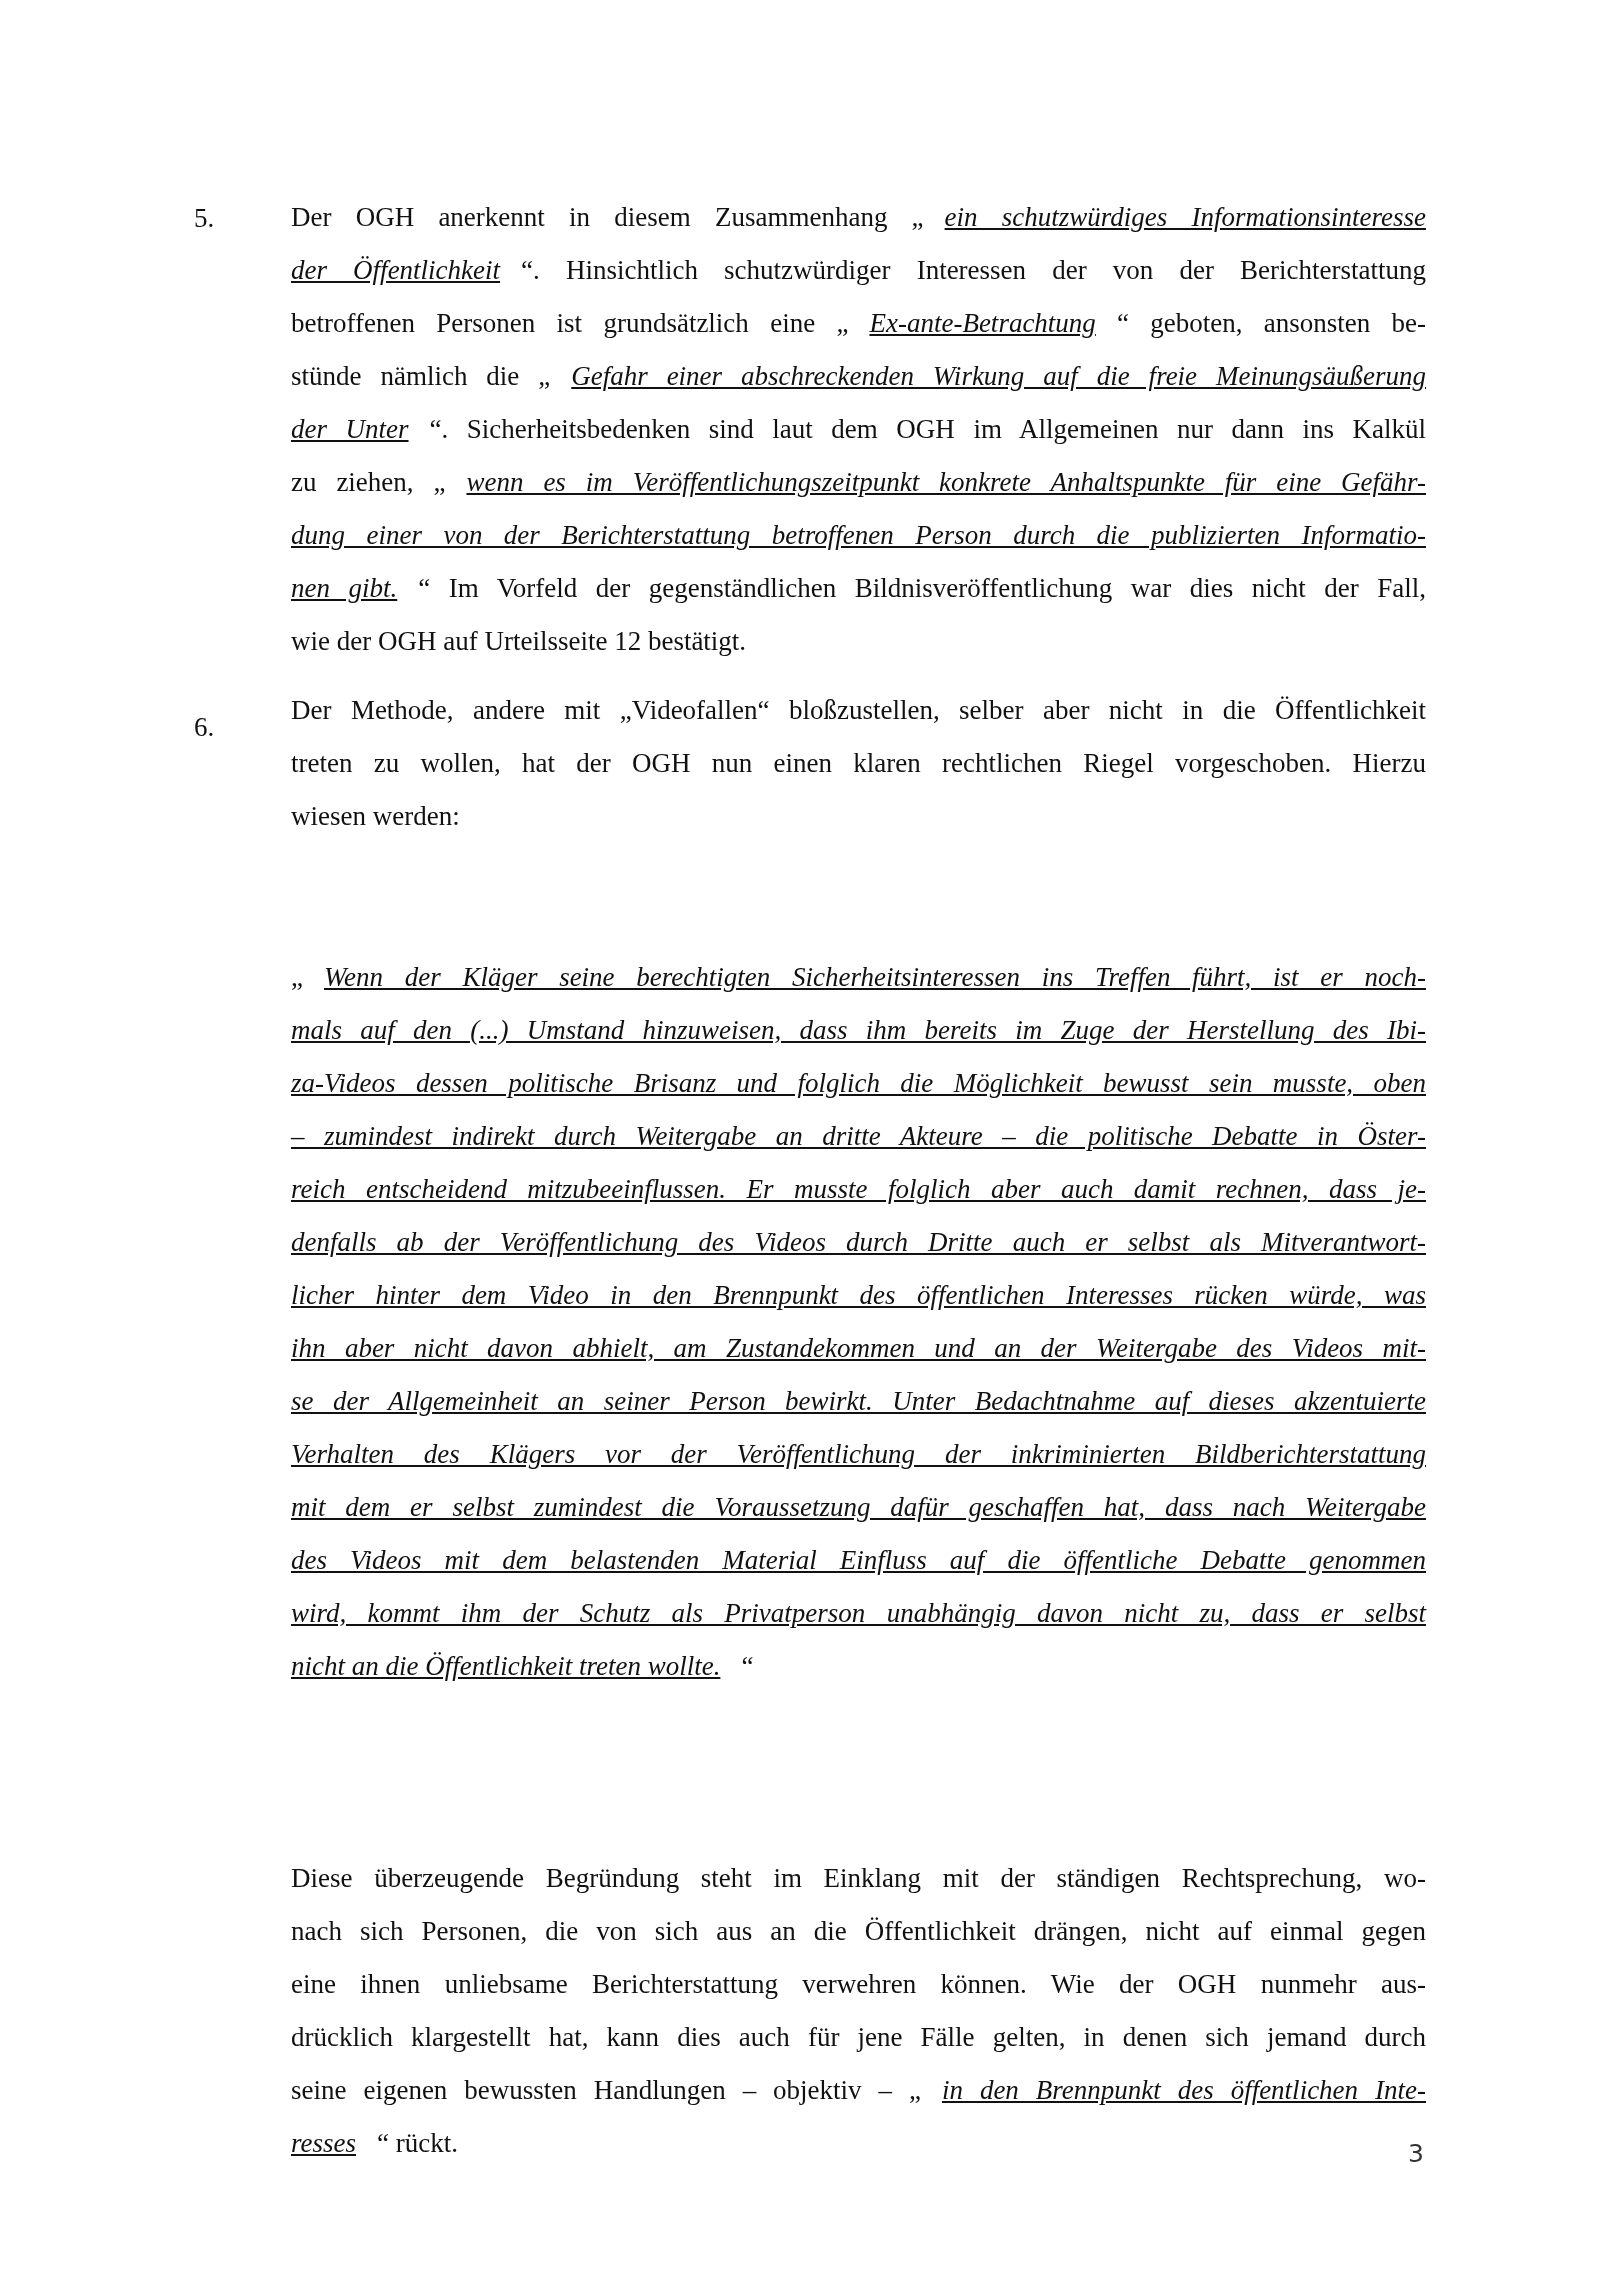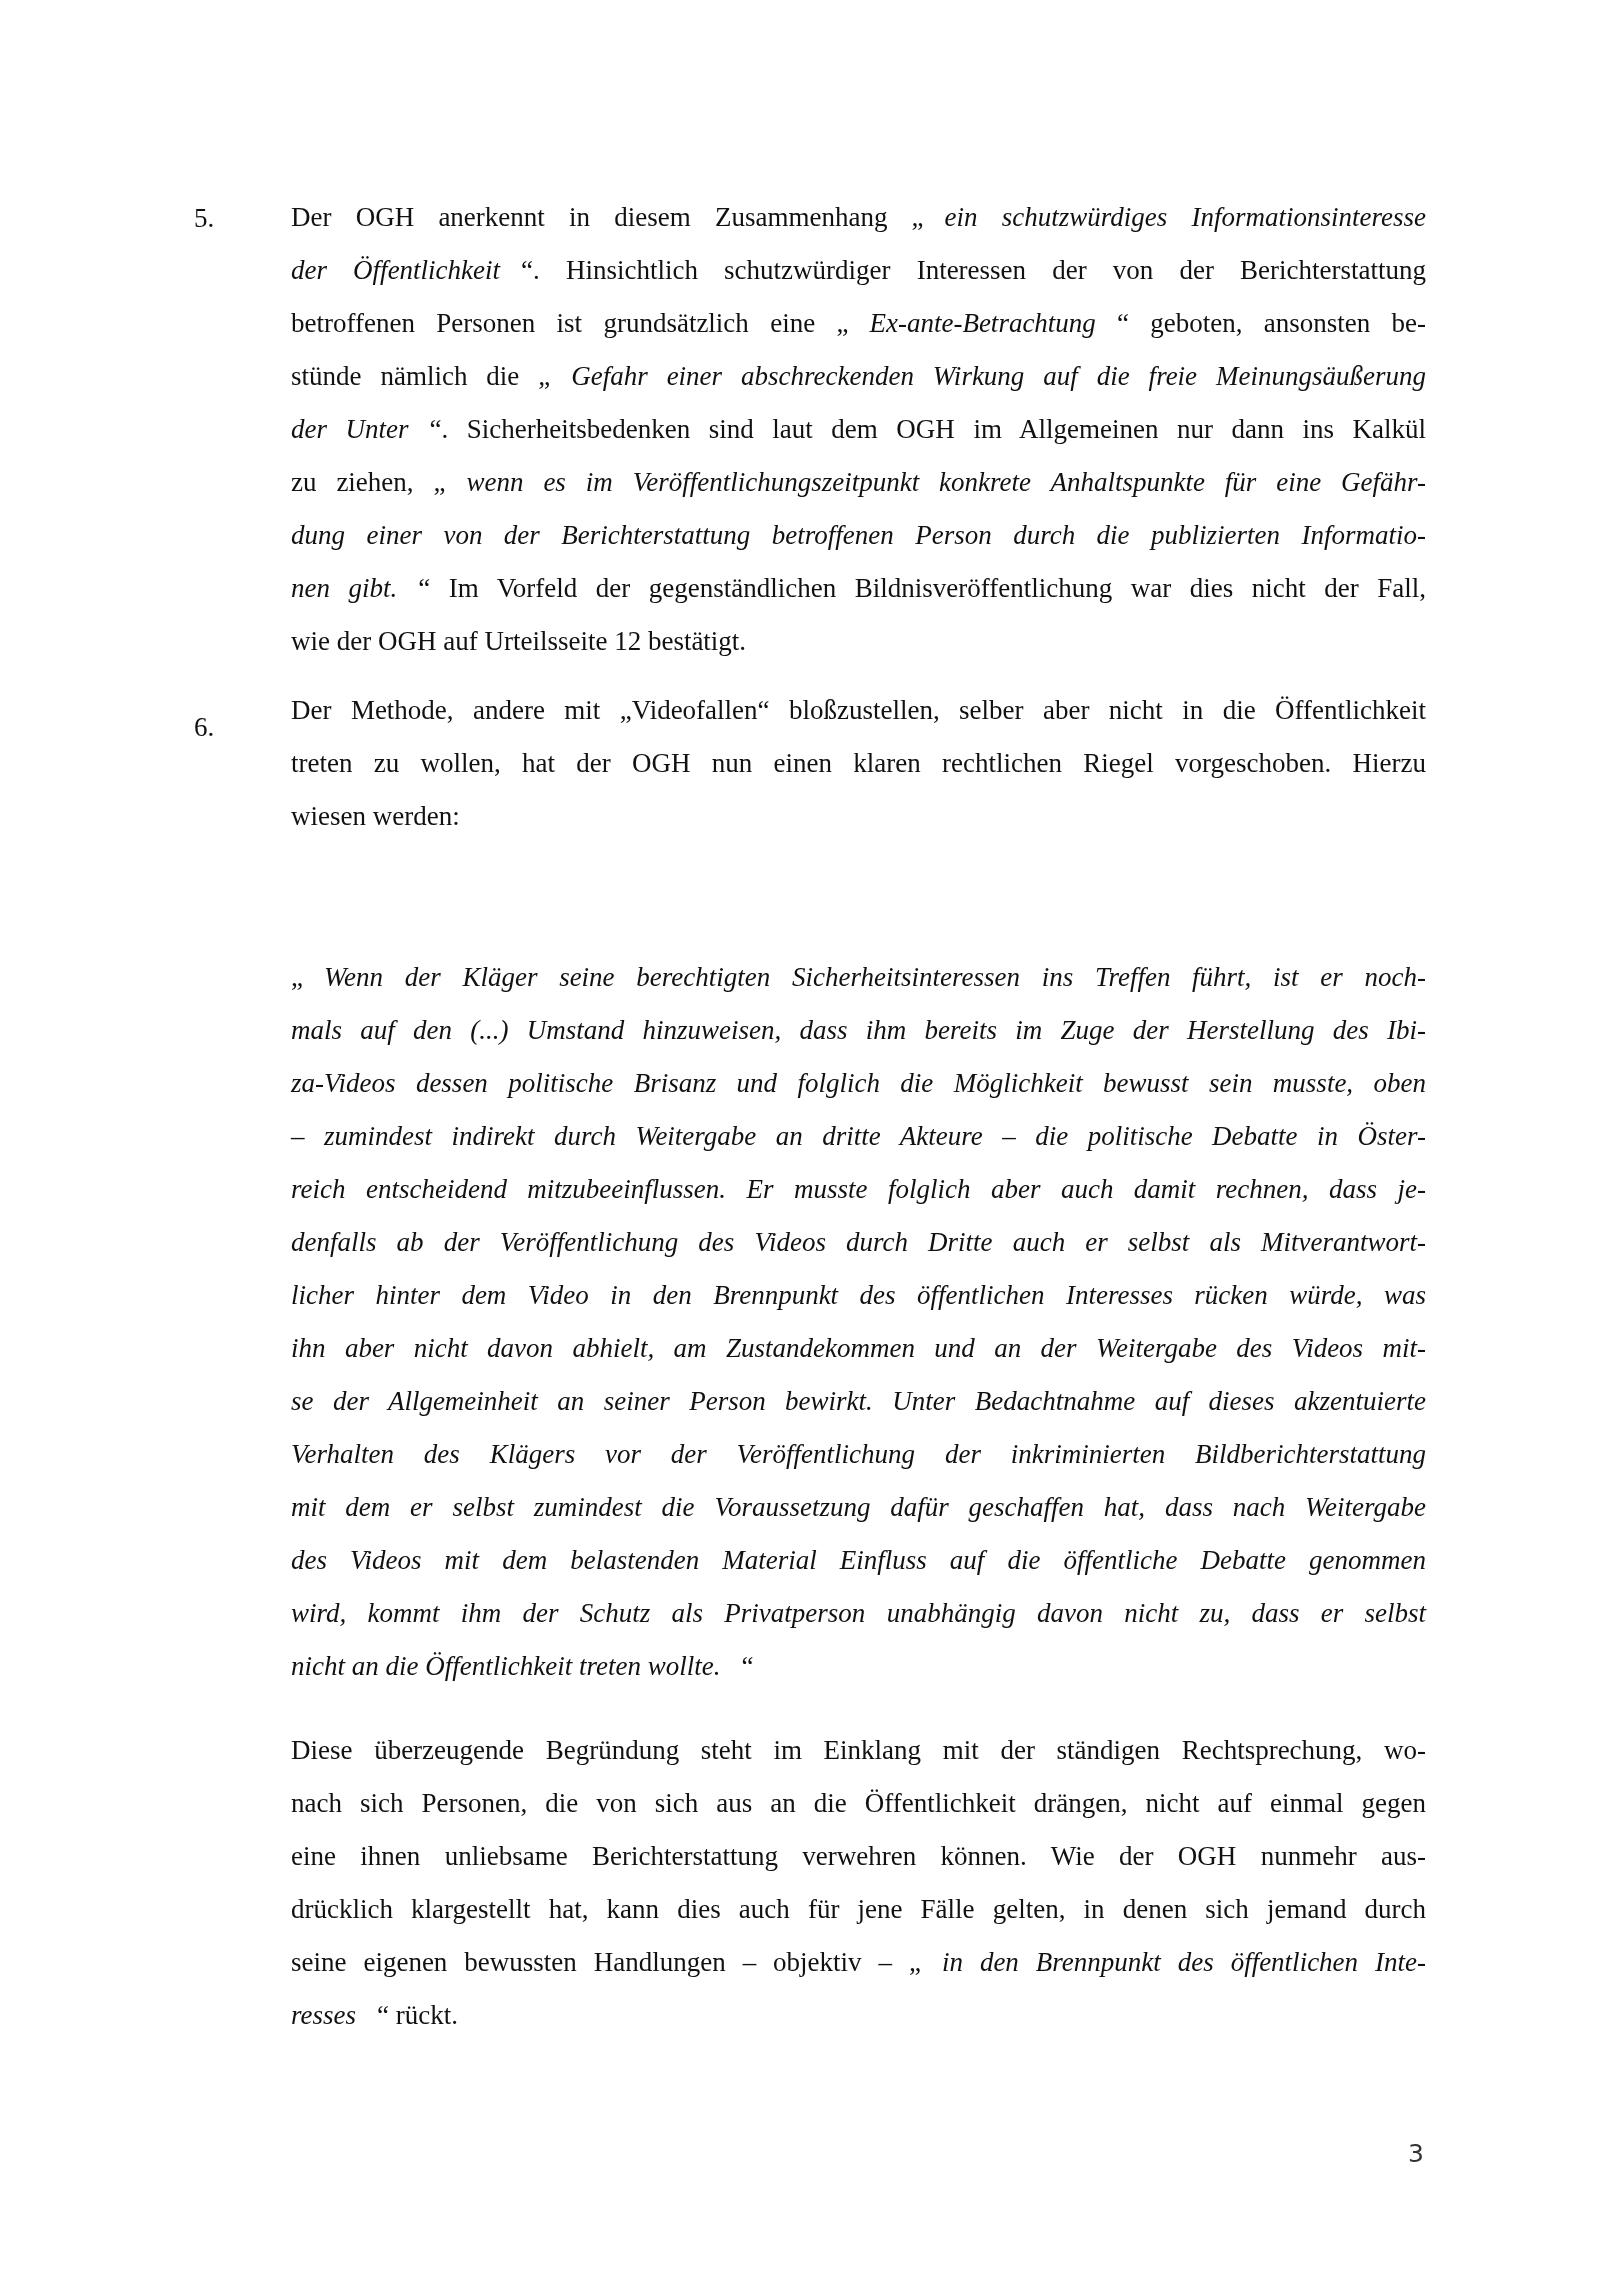--- a/index.html
+++ b/index.html
@@ -5,21 +5,21 @@
   html, body { margin: 0; padding: 0; background: #ffffff; }
   body { width: 1621px; height: 2293px; position: relative; overflow: hidden;
          font-family: "Liberation Serif", "DejaVu Serif", serif; color: #111111; }
   .page { position: absolute; left: 0; top: 0; width: 1621px; height: 2293px; }
   .para-num { position: absolute; left: 194px; font-size: 27px; line-height: 54px; }
   .block { position: absolute; left: 270px; width: 1156px; font-size: 27px; }
   .line { height: 53px; line-height: 53px; white-space: nowrap;
           text-align: justify; text-align-last: justify; }
   .line.last { text-align-last: left; }
   .line span { white-space: pre; margin-left: 21px; }
-  .it { font-style: italic; }
+  .it { font-style: italic; text-decoration: underline; }
   .page-number { position: absolute; left: 1408px; top: 2139px;
                  font-family: "DejaVu Sans", "Liberation Sans", sans-serif;
                  font-size: 25px; color: #333333; }
 </style>
 </head>
 <body>
 
 <div class="page">
 
   <div class="para-num" style="top:191px">5.</div>
@@ -52,21 +52,21 @@
       <div class="line"><span class="it">licher hinter dem Video in den Brennpunkt des öffentlichen Interesses rücken würde, was</span></div>
       <div class="line"><span class="it">ihn aber nicht davon abhielt, am Zustandekommen und an der Weitergabe des Videos mit-</span></div>
       <div class="line"><span class="it">se der Allgemeinheit an seiner Person bewirkt. Unter Bedachtnahme auf dieses akzentuierte</span></div>
       <div class="line"><span class="it">Verhalten des Klägers vor der Veröffentlichung der inkriminierten Bildberichterstattung</span></div>
       <div class="line"><span class="it">mit dem er selbst zumindest die Voraussetzung dafür geschaffen hat, dass nach Weitergabe</span></div>
       <div class="line"><span class="it">des Videos mit dem belastenden Material Einfluss auf die öffentliche Debatte genommen</span></div>
       <div class="line"><span class="it">wird, kommt ihm der Schutz als Privatperson unabhängig davon nicht zu, dass er selbst</span></div>
       <div class="line last"><span class="it">nicht an die Öffentlichkeit treten wollte.</span><span>“</span></div>
     </div>
 
-  <div class="block" id="concl" style="top:1724px">
+  <div class="block" id="concl" style="top:1852px">
       <div class="line"><span>Diese überzeugende Begründung steht im Einklang mit der ständigen Rechtsprechung, wo-</span></div>
       <div class="line"><span>nach sich Personen, die von sich aus an die Öffentlichkeit drängen, nicht auf einmal gegen</span></div>
       <div class="line"><span>eine ihnen unliebsame Berichterstattung verwehren können. Wie der OGH nunmehr aus-</span></div>
       <div class="line"><span>drücklich klargestellt hat, kann dies auch für jene Fälle gelten, in denen sich jemand durch</span></div>
       <div class="line"><span>seine eigenen bewussten Handlungen – objektiv – „</span><span class="it">in den Brennpunkt des öffentlichen Inte-</span></div>
       <div class="line last"><span class="it">resses</span><span>“ rückt.</span></div>
     </div>
 
   <div class="page-number">3</div>
 </div>

